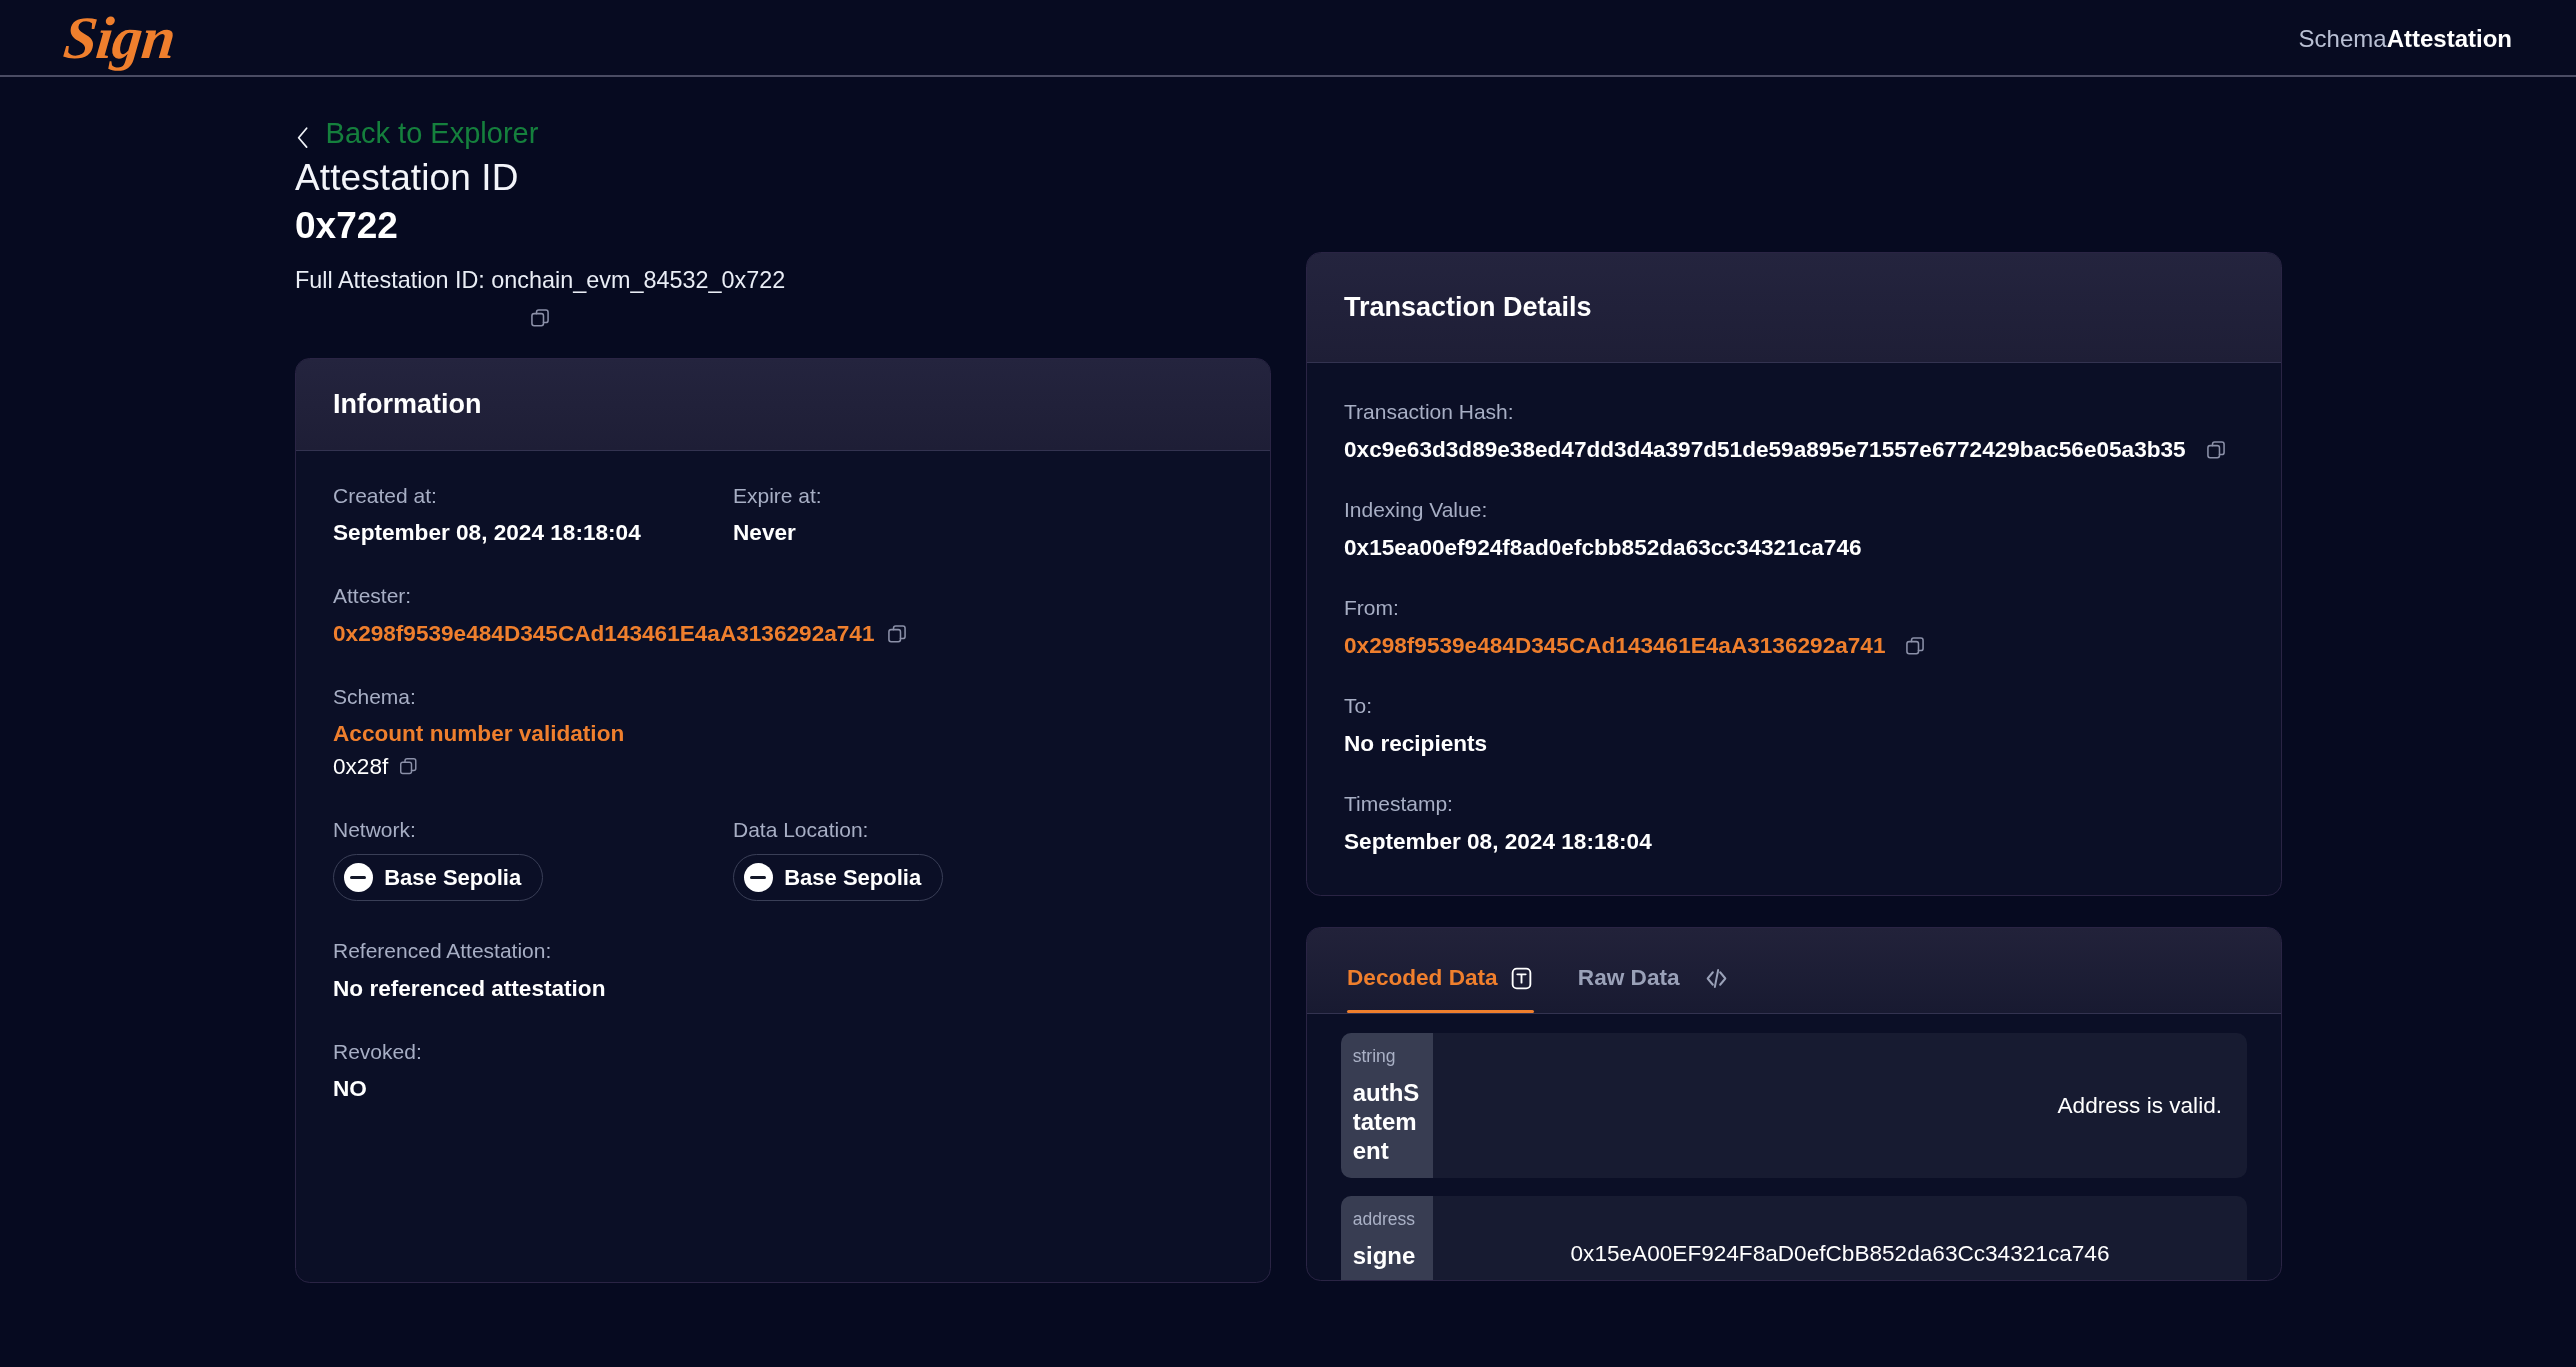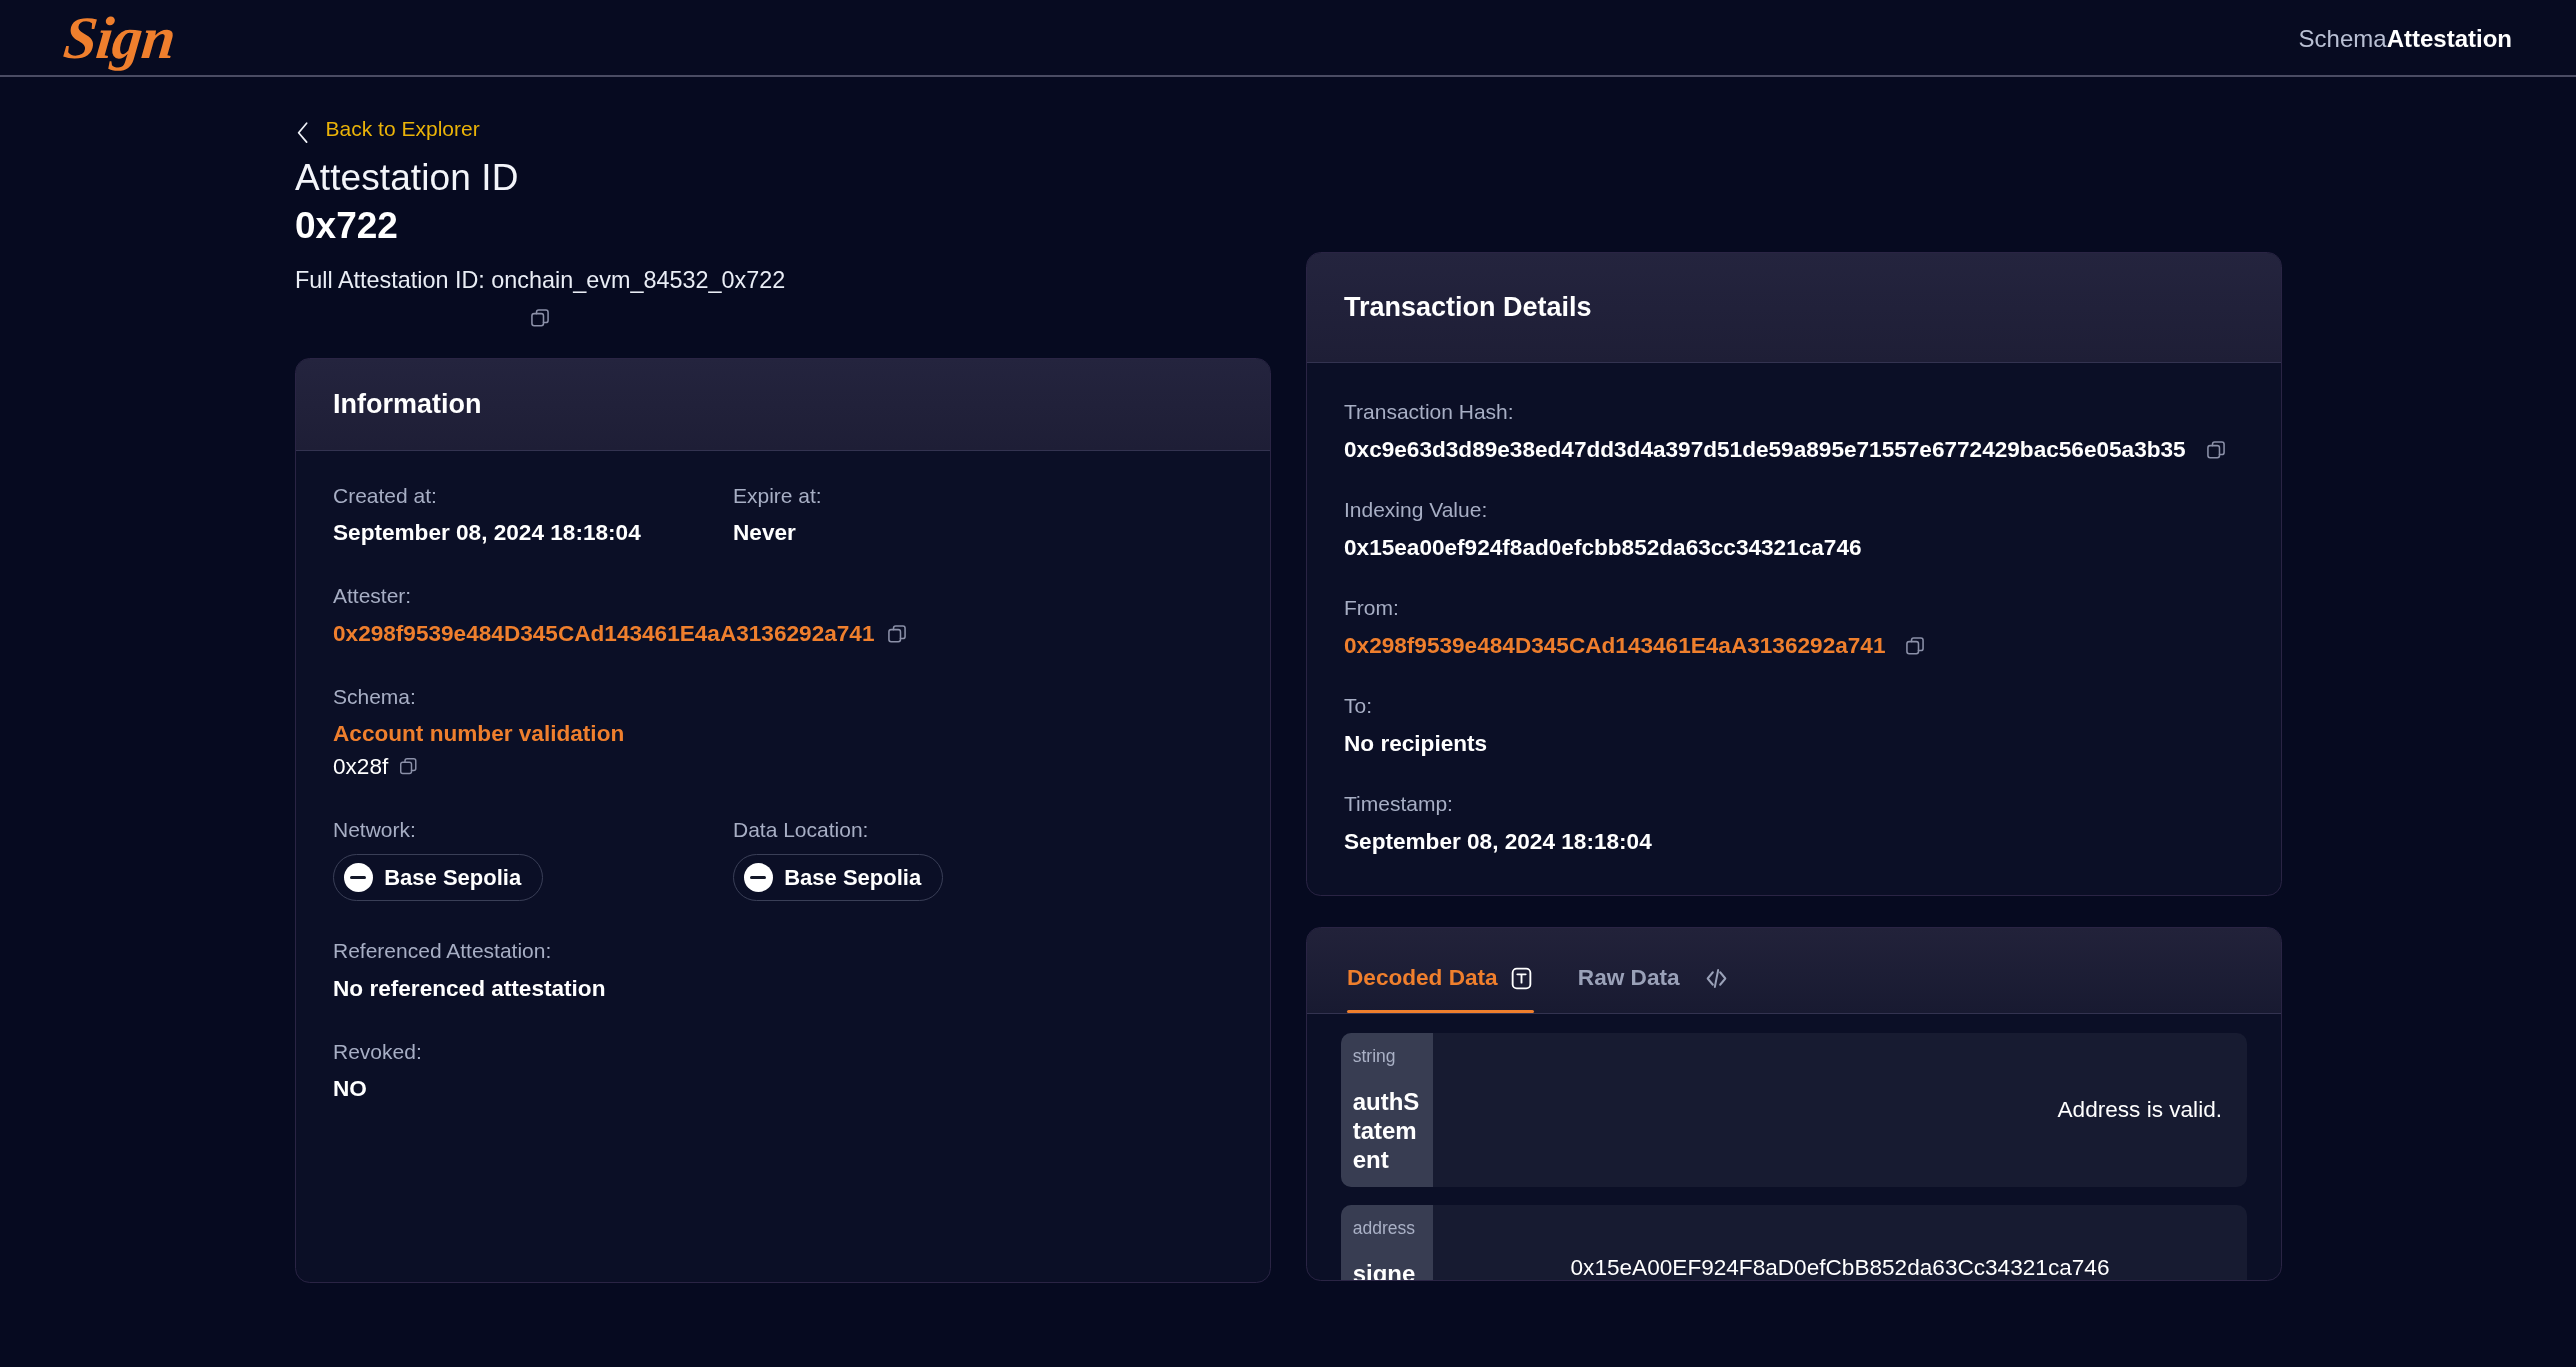--- a/index.html
+++ b/index.html
@@ -60,21 +60,21 @@
 
   .back{
     position:absolute;left:295px;top:40px;
     display:flex;align-items:center;gap:14.6px;
     cursor:pointer;
   }
   .back .chev{
     width:16px;height:16px;display:block;
   }
   .back .chev svg{display:block;}
-  .back-label{font-size:21px;color:#eab308;}
+  .back-label{font-size:29px;color:#15803d;}
 
   .page-title{
     position:absolute;left:295px;top:80px;
     font-size:37px;font-weight:400;color:#f3f5fa;letter-spacing:0.1px;
   }
   .page-id{
     position:absolute;left:295px;top:128px;
     font-size:37px;font-weight:700;color:#ffffff;
   }
   .full-id-row{
@@ -181,21 +181,21 @@
     display:flex;align-items:stretch;
     background:var(--row-bg);
     border-radius:10.2px;
     overflow:hidden;
     margin-bottom:17.5px;
   }
   .data-row-label{
     width:92px;flex:none;
     background:var(--row-label-bg);
     padding:13px 11.7px;
-    display:flex;flex-direction:column;justify-content:flex-end;gap:21px;
+    display:flex;flex-direction:column;justify-content:flex-end;gap:12px;
   }
   .dr-type{font-size:17.5px;color:#aab1c6;line-height:1.2;}
   .dr-name{font-size:24px;color:#ffffff;font-weight:700;line-height:1.2;word-break:break-all;}
   .data-row-value{
     flex:1;display:flex;align-items:center;
     padding:13px 25px;
     font-size:22.6px;color:#ffffff;font-weight:400;
     min-height:76px;
   }
   .data-row-value.right{justify-content:flex-end;}

